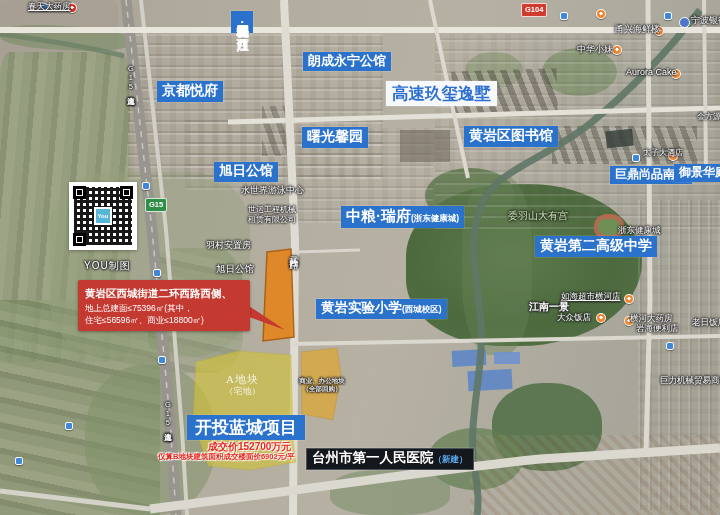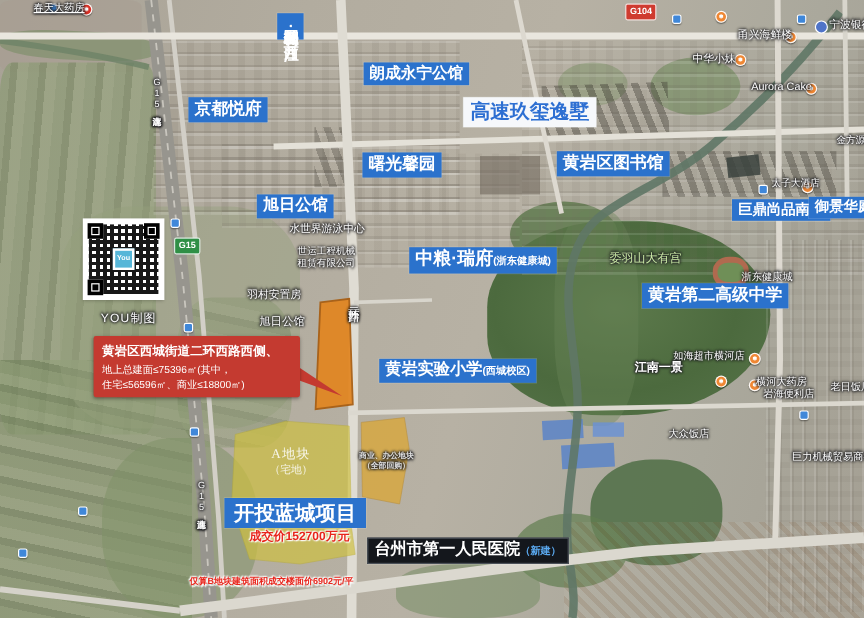--- a/index.html
+++ b/index.html
@@ -159,21 +159,21 @@
   <div class="lbl lbl-dark" style="left:306px;top:448px;font-size:13.5px;">
     <span>台州市第一人民医院</span><span class="suffix">（新建）</span>
   </div>
 
   <div class="red-box">
     <p class="rb-title">黄岩区西城街道二环西路西侧、</p>
     <p class="rb-detail">地上总建面≤75396㎡(其中，</p>
     <p class="rb-detail">住宅≤56596㎡、商业≤18800㎡)</p>
   </div>
   <div class="red-note" style="left:208px;top:440px;font-size:10px;">成交价152700万元</div>
-  <div class="red-note" style="left:158px;top:452px;font-size:7.5px;margin-top:28px;">仅算B地块建筑面积成交楼面价6902元/平</div>
+  <div class="red-note" style="left:158px;top:452px;font-size:7.5px;">仅算B地块建筑面积成交楼面价6902元/平</div>
 
   <div class="shield shield-red" style="left:521px;top:3px;">G104</div>
   <div class="shield shield-green" style="left:145px;top:198px;">G15</div>
   <div class="mtext halo vlabel" style="left:288px;top:249px;font-size:9.5px;letter-spacing:1px;">二环西路</div>
   <div class="mtext halo vlabel" style="left:126px;top:64px;font-size:7.5px;">G15沈海高速</div>
   <div class="mtext halo vlabel" style="left:163px;top:400px;font-size:7.5px;">G15沈海高速</div>
 
   <div class="mtext halo" style="left:28px;top:1px;font-size:8.5px;text-decoration:underline;">春天大药房</div>
   <div class="mtext halo" style="left:615px;top:24px;">甬兴海鲜楼</div>
   <div class="mtext halo" style="left:577px;top:44px;">中华小妹</div>
@@ -183,23 +183,23 @@
   <div class="mtext halo" style="left:643px;top:148px;font-size:8px;">太子大酒店</div>
   <div class="mtext halo" style="left:241px;top:185px;">水世界游泳中心</div>
   <div class="mtext halo" style="left:248px;top:205px;font-size:8px;text-align:center;">
     <div>世运工程机械</div>
     <div>租赁有限公司</div>
   </div>
   <div class="mtext halo" style="left:206px;top:240px;">羽村安置房</div>
   <div class="mtext halo" style="left:216px;top:263px;font-size:9.5px;">旭日公馆</div>
   <div class="mtext halo mgreen" style="left:508px;top:210px;font-size:10px;">委羽山大有宫</div>
   <div class="mtext halo" style="left:618px;top:225px;font-size:8.5px;">浙东健康城</div>
-  <div class="mtext halo" style="left:561px;top:291px;font-size:8.5px;">如海超市横河店</div>
+  <div class="mtext halo" style="left:561px;top:291px;font-size:8.5px;text-decoration:underline;">如海超市横河店</div>
   <div class="mtext halo" style="left:529px;top:301px;font-size:10px;font-weight:bold;">江南一景</div>
-  <div class="mtext halo" style="left:557px;top:312px;font-size:8.5px;margin-top:44px;">大众饭店</div>
+  <div class="mtext halo" style="left:557px;top:312px;font-size:8.5px;">大众饭店</div>
   <div class="mtext halo" style="left:630px;top:313px;font-size:8.5px;">横河大药房</div>
   <div class="mtext halo" style="left:636px;top:323px;font-size:8.5px;">岩海便利店</div>
   <div class="mtext halo" style="left:692px;top:317px;font-size:8.5px;">老日饭店</div>
   <div class="mtext halo" style="left:660px;top:375px;font-size:8.5px;">巨力机械贸易商行</div>
 
   <div class="poi" style="left:596px;top:9px;"></div>
   <div class="poi" style="left:654px;top:26px;"></div>
   <div class="poi" style="left:612px;top:45px;"></div>
   <div class="poi" style="left:671px;top:69px;"></div>
   <div class="poi" style="left:668px;top:151px;"></div>

